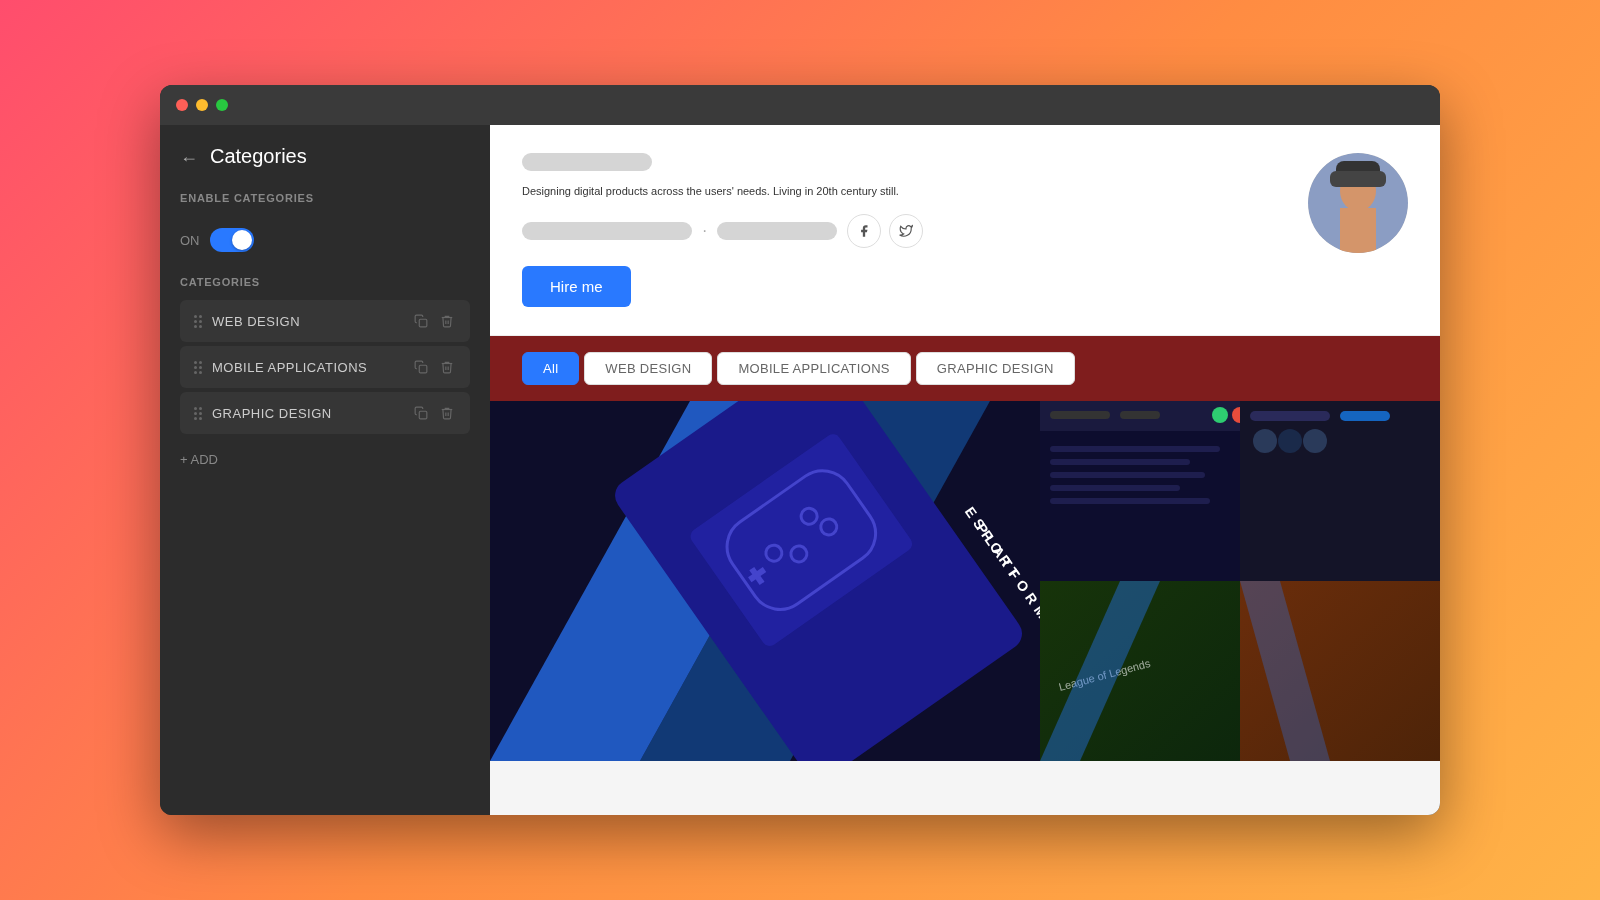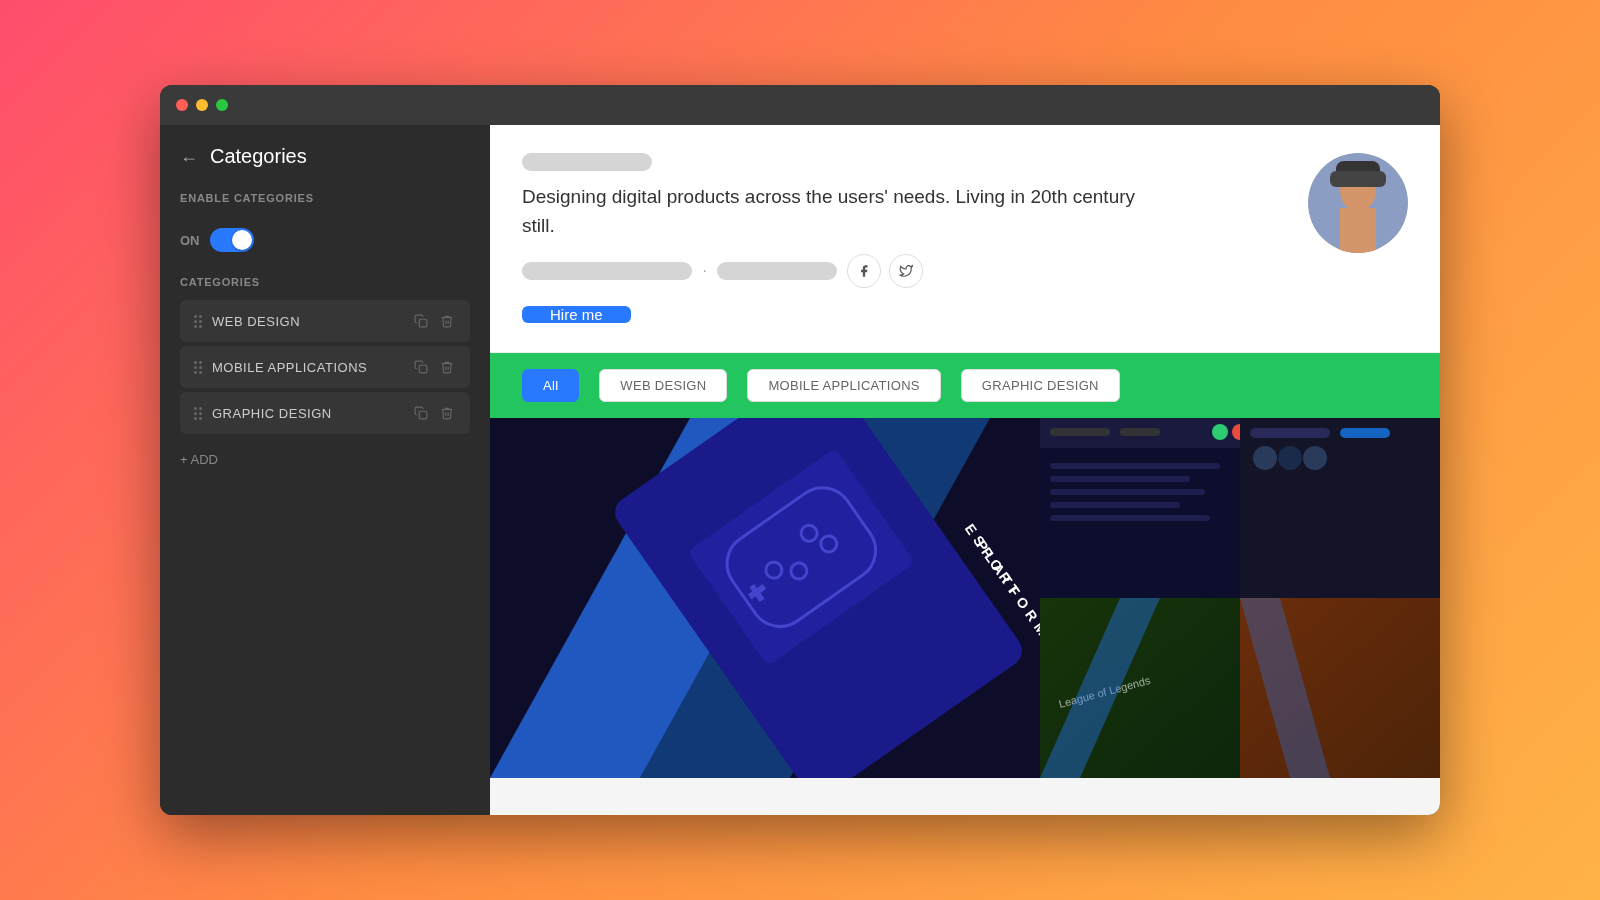--- a/index.html
+++ b/index.html
@@ -98,21 +98,21 @@
 
     .toggle-wrapper {
       display: flex;
       align-items: center;
       gap: 10px;
     }
 
     .toggle-on-label {
       color: #888;
       font-size: 13px;
-      font-weight: 700;
+      font-weight: 400;
     }
 
     .toggle {
       width: 44px;
       height: 24px;
       background: #2979ff;
       border-radius: 12px;
       position: relative;
       cursor: pointer;
     }
@@ -234,21 +234,21 @@
     .name-bar {
       width: 130px;
       height: 18px;
       background: #d5d5d5;
       border-radius: 9px;
       margin-bottom: 12px;
     }
 
     .bio-text {
       color: #333;
-      font-size: 19px;
+      font-size: 11px;
       line-height: 1.5;
       margin-bottom: 14px;
       max-width: 640px;
     }
 
     .meta-bar {
       display: flex;
       align-items: center;
       gap: 10px;
       margin-bottom: 18px;
@@ -285,44 +285,44 @@
       cursor: pointer;
       color: #555;
       font-size: 14px;
     }
 
     .hire-btn {
       background: #2979ff;
       color: white;
       border: none;
       border-radius: 6px;
-      padding: 0 28px;
+      padding: 12px 28px;
       font-size: 15px;
       font-weight: 500;
       cursor: pointer;
     }
 
     .avatar {
       width: 100px;
       height: 100px;
       border-radius: 50%;
       background: #c8c8c8;
       overflow: hidden;
       flex-shrink: 0;
       display: flex;
       align-items: center;
       justify-content: center;
     }
 
     
     .filter-bar {
-      background: #22c55e;
+      background: #7f1d1d;
       padding: 16px 32px;
       display: flex;
-      gap: 20px;
+      gap: 5px;
       align-items: flex-end;
       border-top: 1px solid #eee;
     }
 
     .filter-tab {
       padding: 8px 20px;
       border: 1.5px solid #ddd;
       border-radius: 6px;
       cursor: pointer;
       font-size: 13px;

